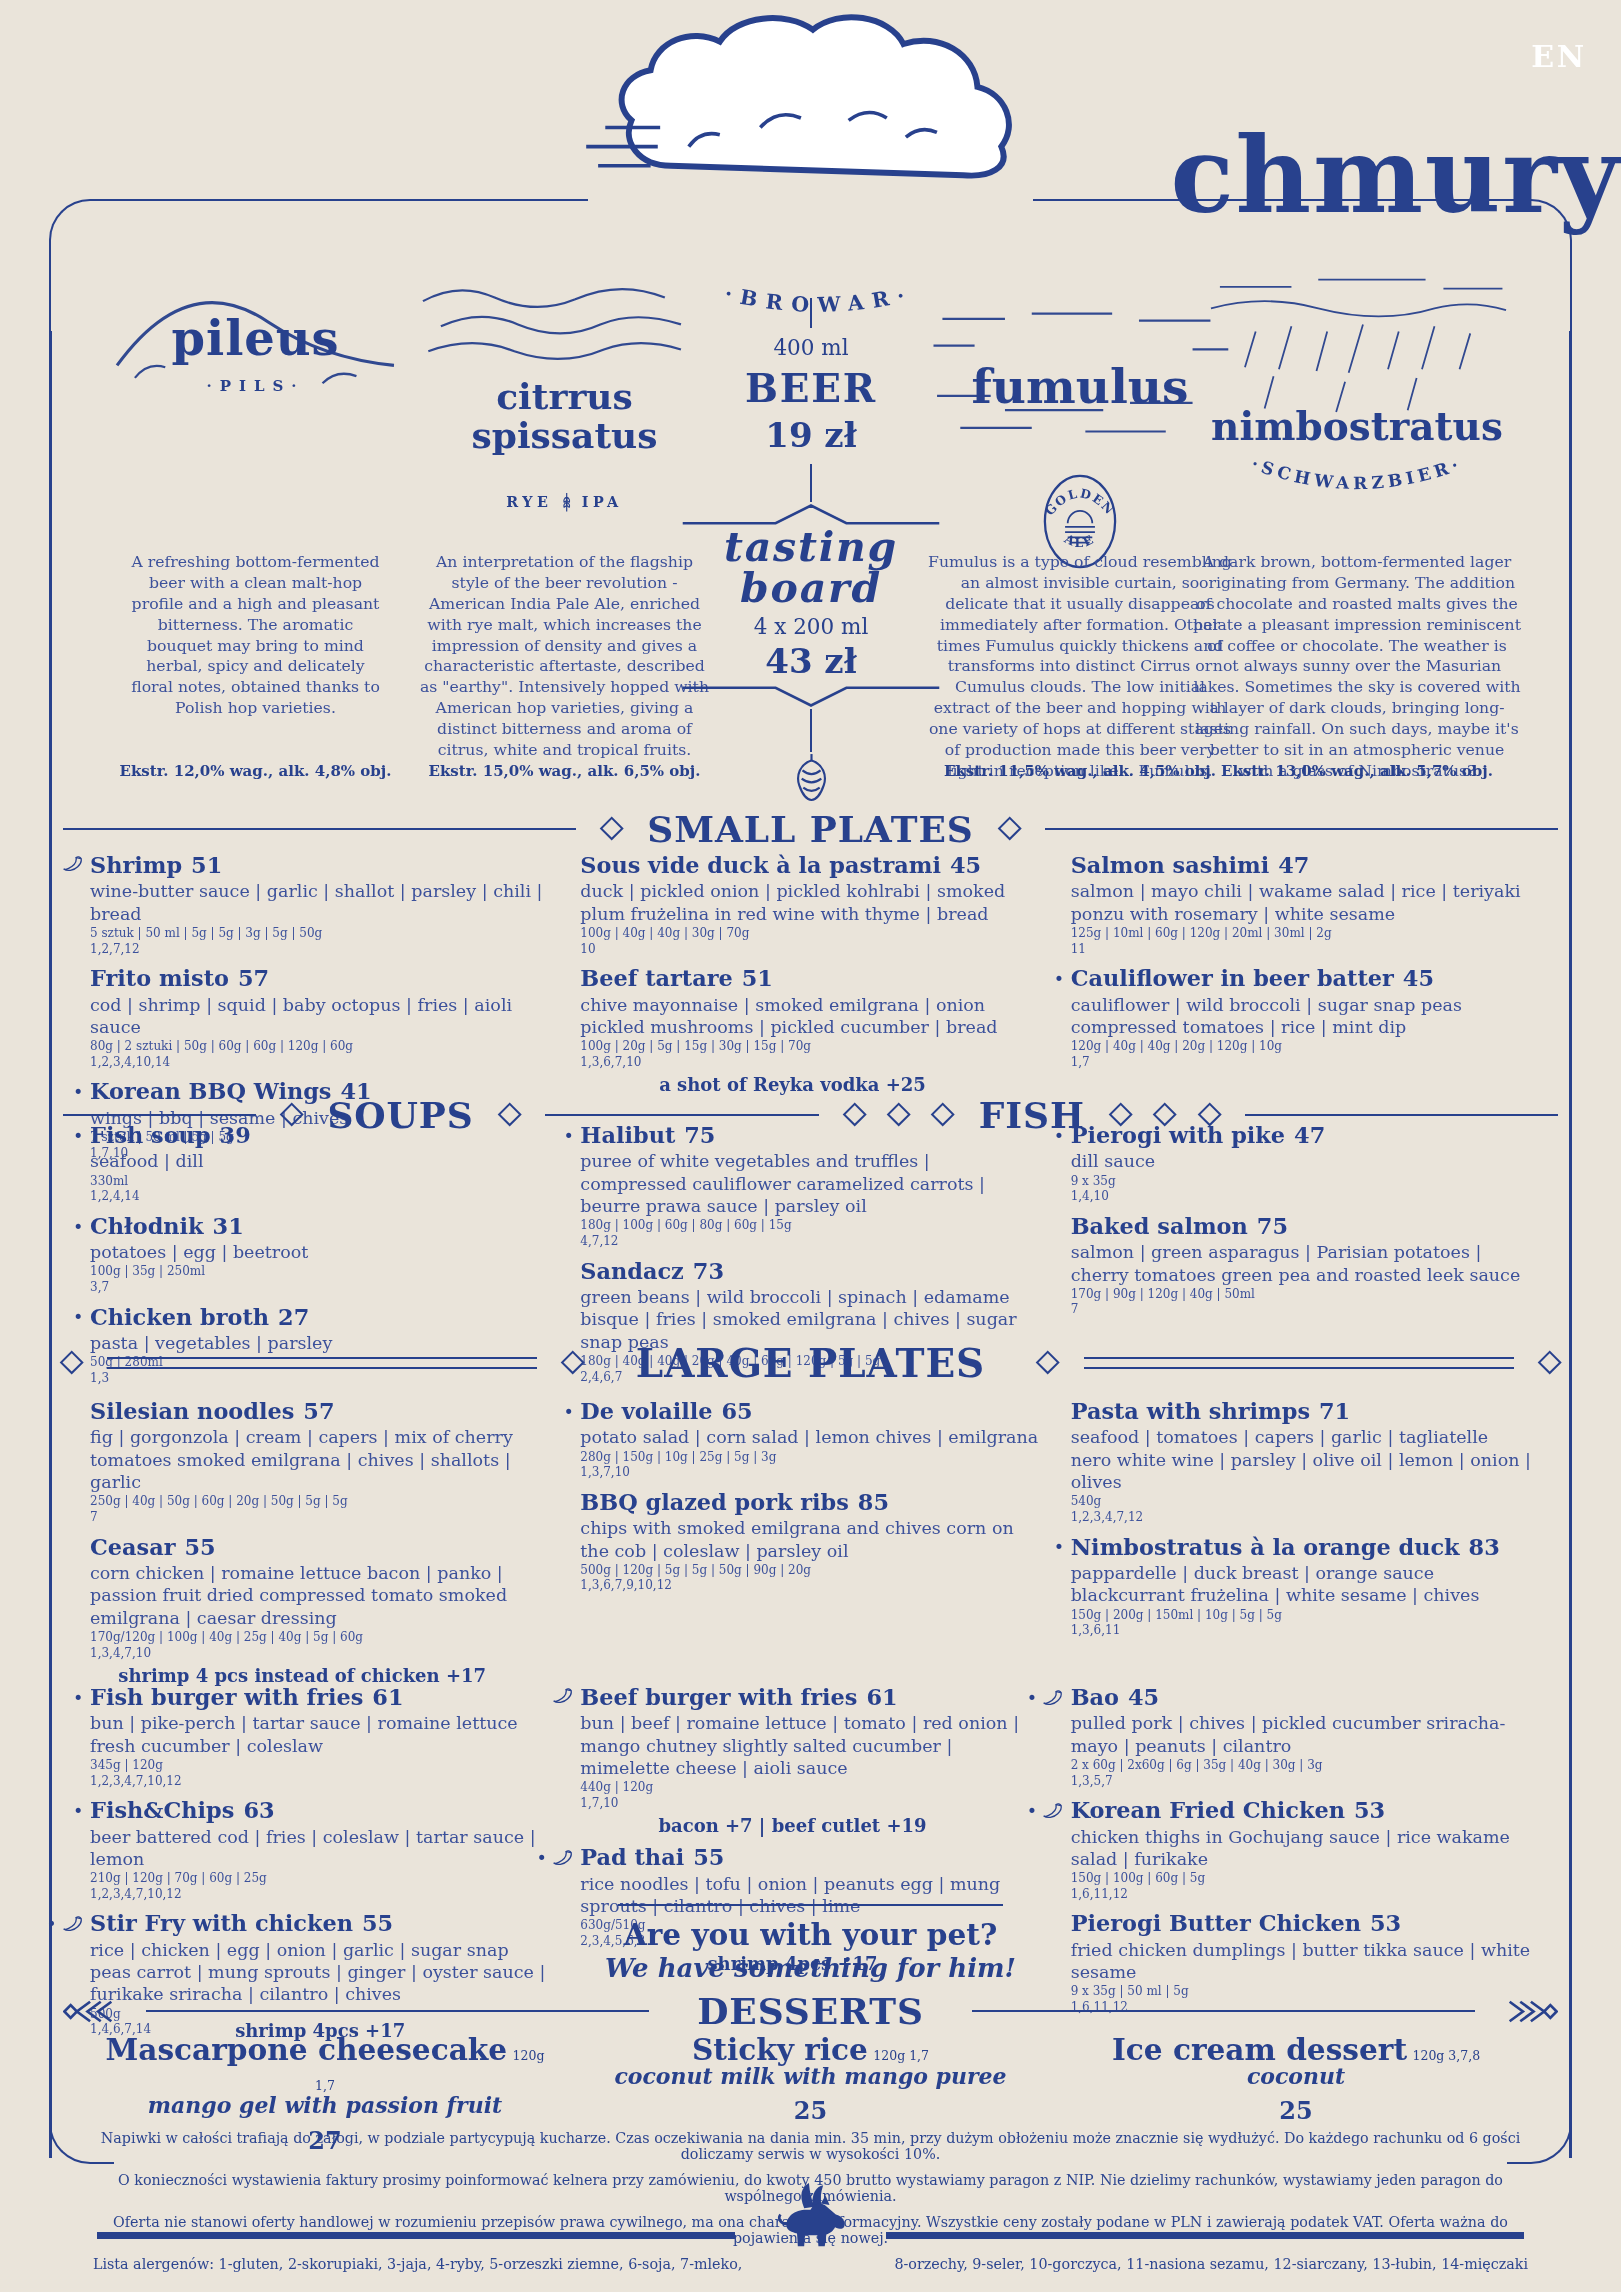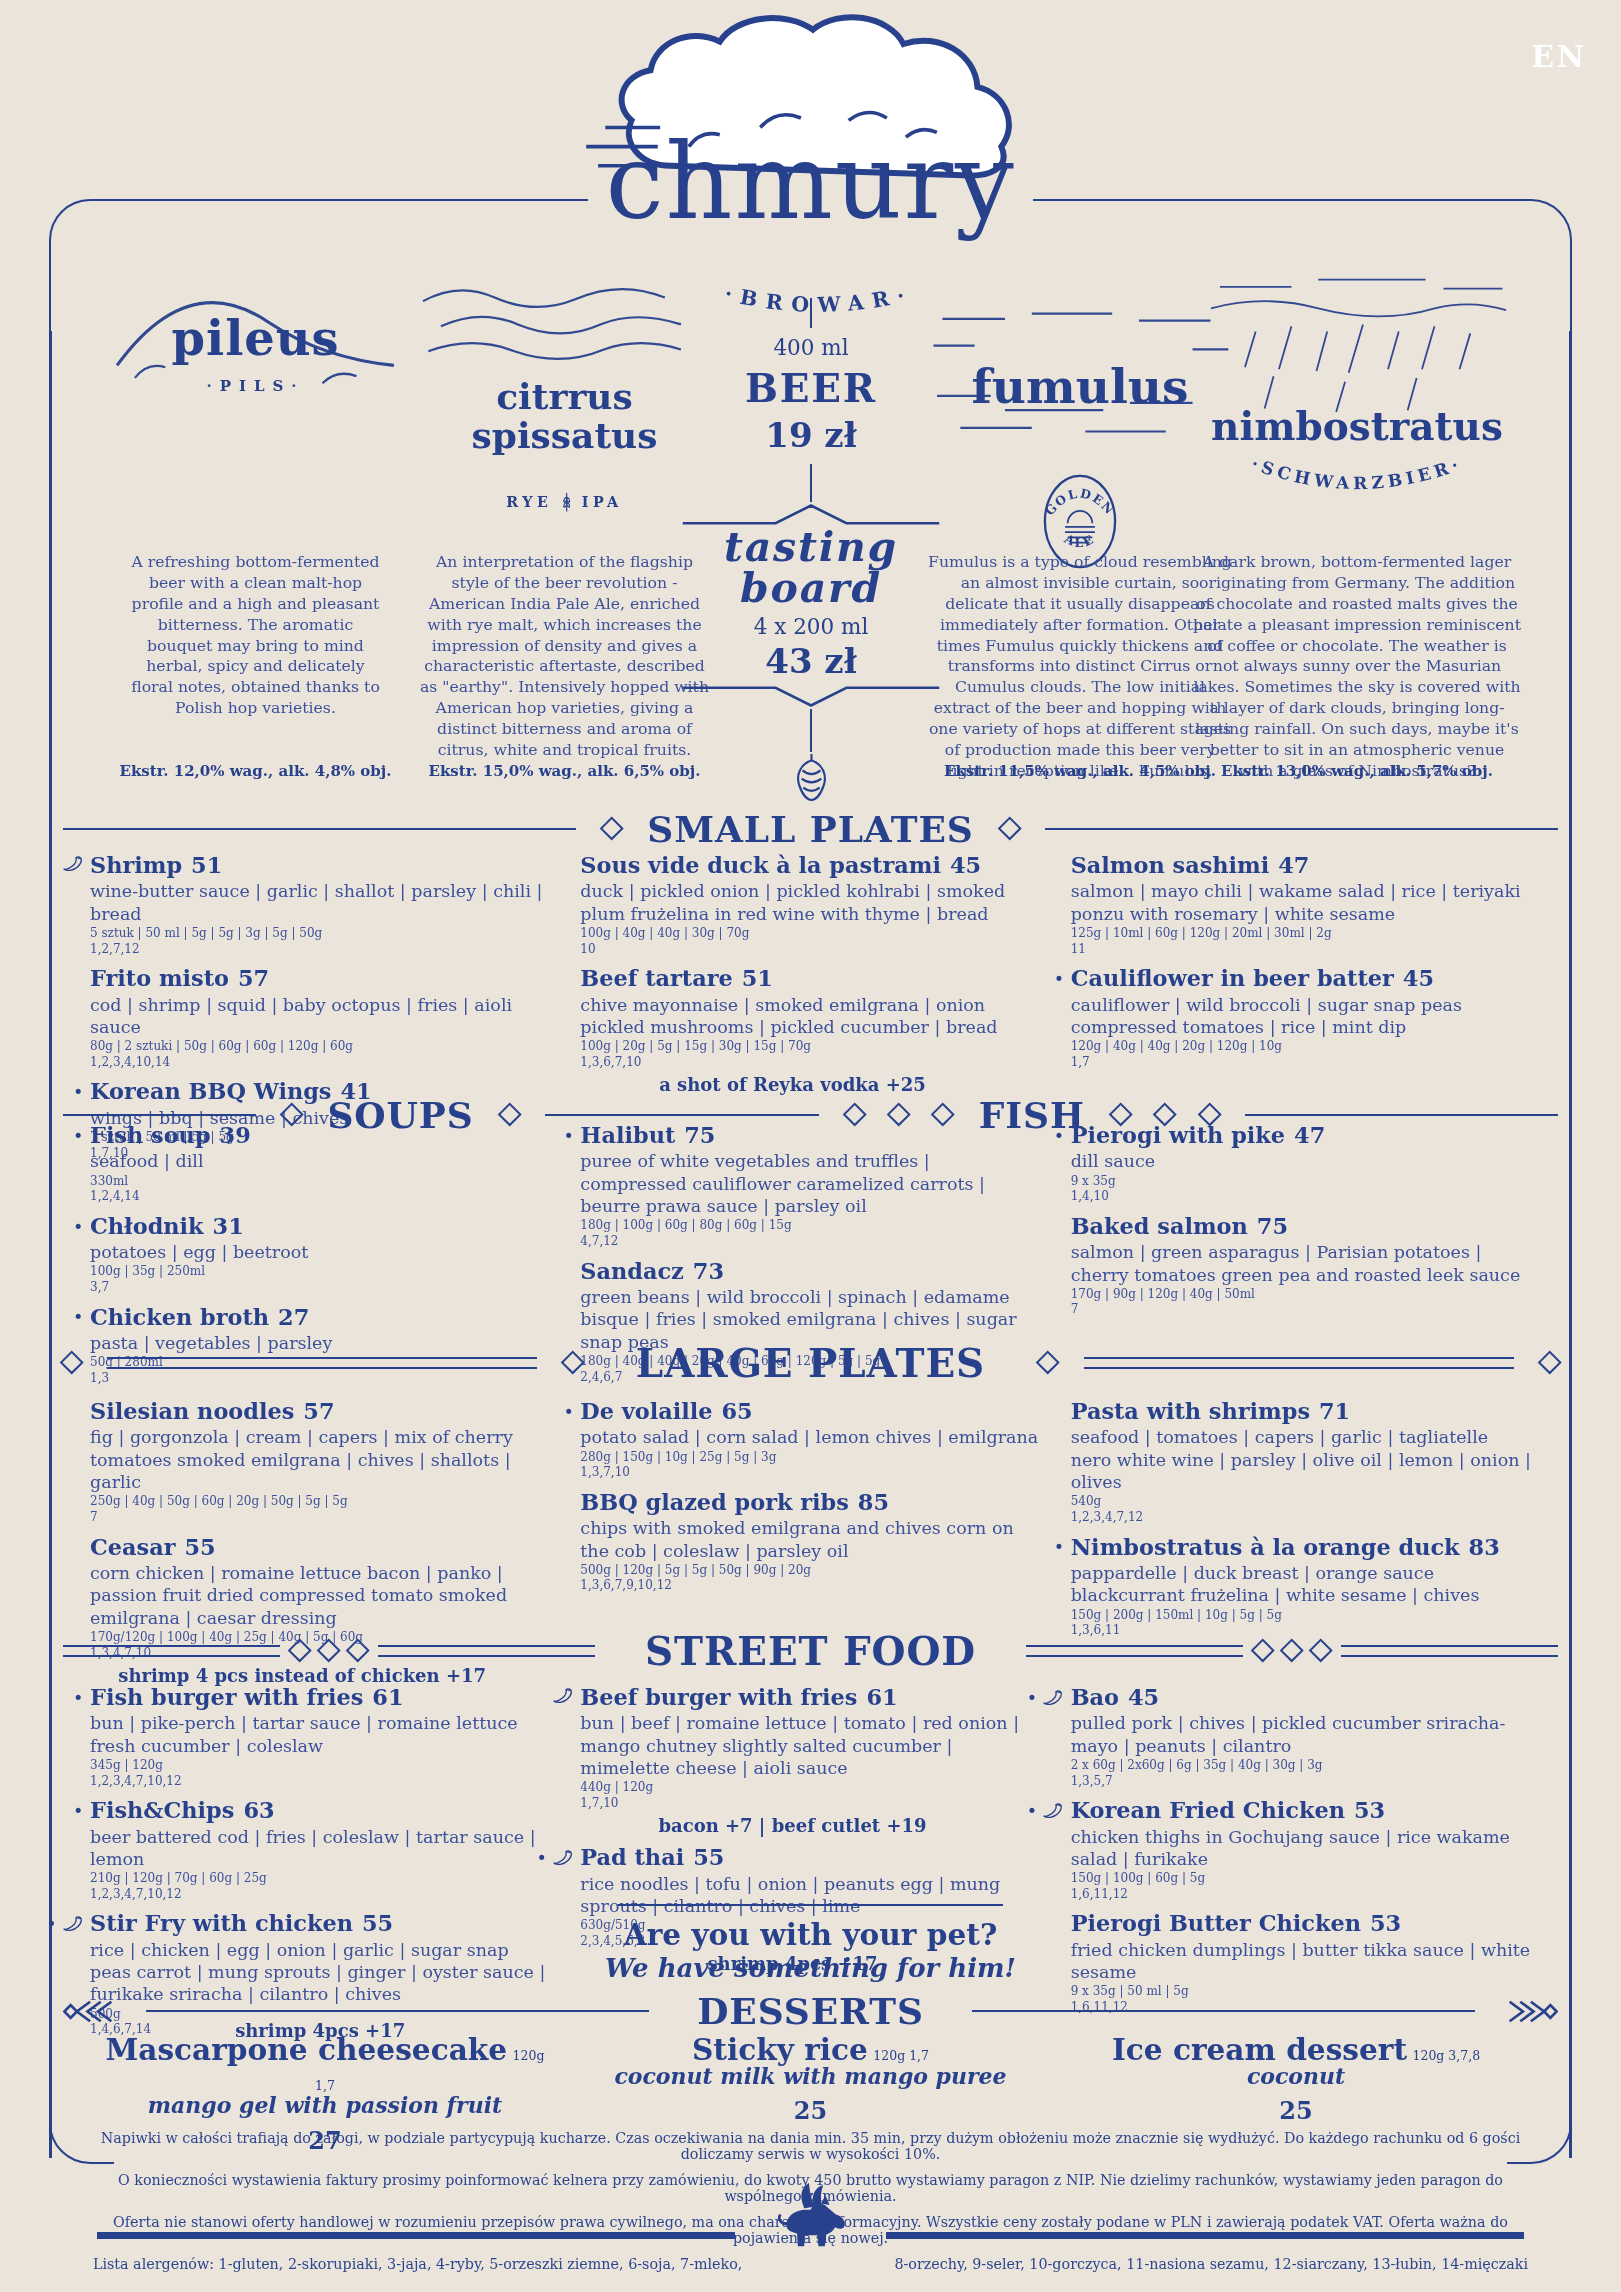--- a/index.html
+++ b/index.html
@@ -13,21 +13,21 @@
   .frame-lv{left:49px;top:331px;width:2.7px;height:1827px;background:#28418d}
   .frame-rv{right:49px;top:331px;width:2.7px;height:1827px;background:#28418d}
   .frame-bl{left:49px;top:2106px;width:63px;height:56px;border-left:2.7px solid;border-bottom:2.7px solid;border-bottom-left-radius:41px}
   .frame-br{right:49px;top:2106px;width:63px;height:56px;border-right:2.7px solid;border-bottom:2.7px solid;border-bottom-right-radius:41px}
   .bottom-bar{position:absolute;top:2232px;height:7.2px;background:#28418d}
   .bottom-bar.left{left:97px;width:638px}
   .bottom-bar.right{right:97px;width:638px}
   
   .en-badge{position:absolute;top:39px;right:34px;font-size:30px;font-weight:bold;letter-spacing:2.7px;color:#ffffff}
   .cloud-wrap{position:absolute;left:578px;top:12.5px;width:484px;height:166px}
-  .brand-name{position:absolute;left:0;right:0;top:130px;margin:0;text-align:center;font-size:104px;font-weight:normal;letter-spacing:1.8px;line-height:1}
+  .brand-name{position:absolute;left:0;right:0;top:124px;margin:0;text-align:right;font-size:104px;font-weight:bold;letter-spacing:1.8px;line-height:1}
   .browar-arc{position:absolute;left:649px;top:265px;width:340px;height:72px}
   .beer-col{position:absolute;top:296px;height:515px;text-align:center}
   .beer-col h2{margin:0;position:absolute;left:0;right:0;font-weight:bold}
   .col-pileus{left:99px;width:313px}
   .col-pileus h2{top:14.3px;font-size:48px;letter-spacing:0.9px}
   .col-citrrus{left:405px;width:319px}
   .col-citrrus h2{top:81px;font-size:36px;line-height:1.07}
   .col-fumulus{left:924px;width:312px}
   .col-fumulus h2{top:63px;font-size:47px}
   .col-nimbo{left:1193px;width:328px}
@@ -495,37 +495,20 @@
             <span class="mi-name">Nimbostratus à la orange duck</span>
             <span class="mi-price">83</span>
           </div>
           <p class="mi-ing">pappardelle | duck breast | orange sauce blackcurrant frużelina | white sesame | chives</p>
           <div class="mi-portions">150g | 200g | 150ml | 10g | 5g | 5g</div>
           <div class="mi-foot"><span>1,3,6,11</span></div>
         </div>
       </div>
   </div>
 
-  <div class="band" style="top:1628px">
-    <span class="bgroup">
-      <span class="dbar grow"></span>
-      <span class="bdiamond"></span>
-      <span class="bdiamond"></span>
-      <span class="bdiamond"></span>
-      <span class="dbar grow"></span>
-    </span>
-    <h2 style="font-size:39px;margin:0 23px">STREET FOOD</h2>
-    <span class="bgroup">
-      <span class="dbar grow"></span>
-      <span class="bdiamond"></span>
-      <span class="bdiamond"></span>
-      <span class="bdiamond"></span>
-      <span class="dbar grow"></span>
-    </span>
-  </div>
 
   <div class="items-grid" style="top:1685px">
     <div>
         <div class="menu-item">
           <div class="mi-head">
             <span class="mi-marks">
               <span class="mi-dot">·</span>
             </span>
             <span class="mi-name">Fish burger with fries</span>
             <span class="mi-price">61</span>

